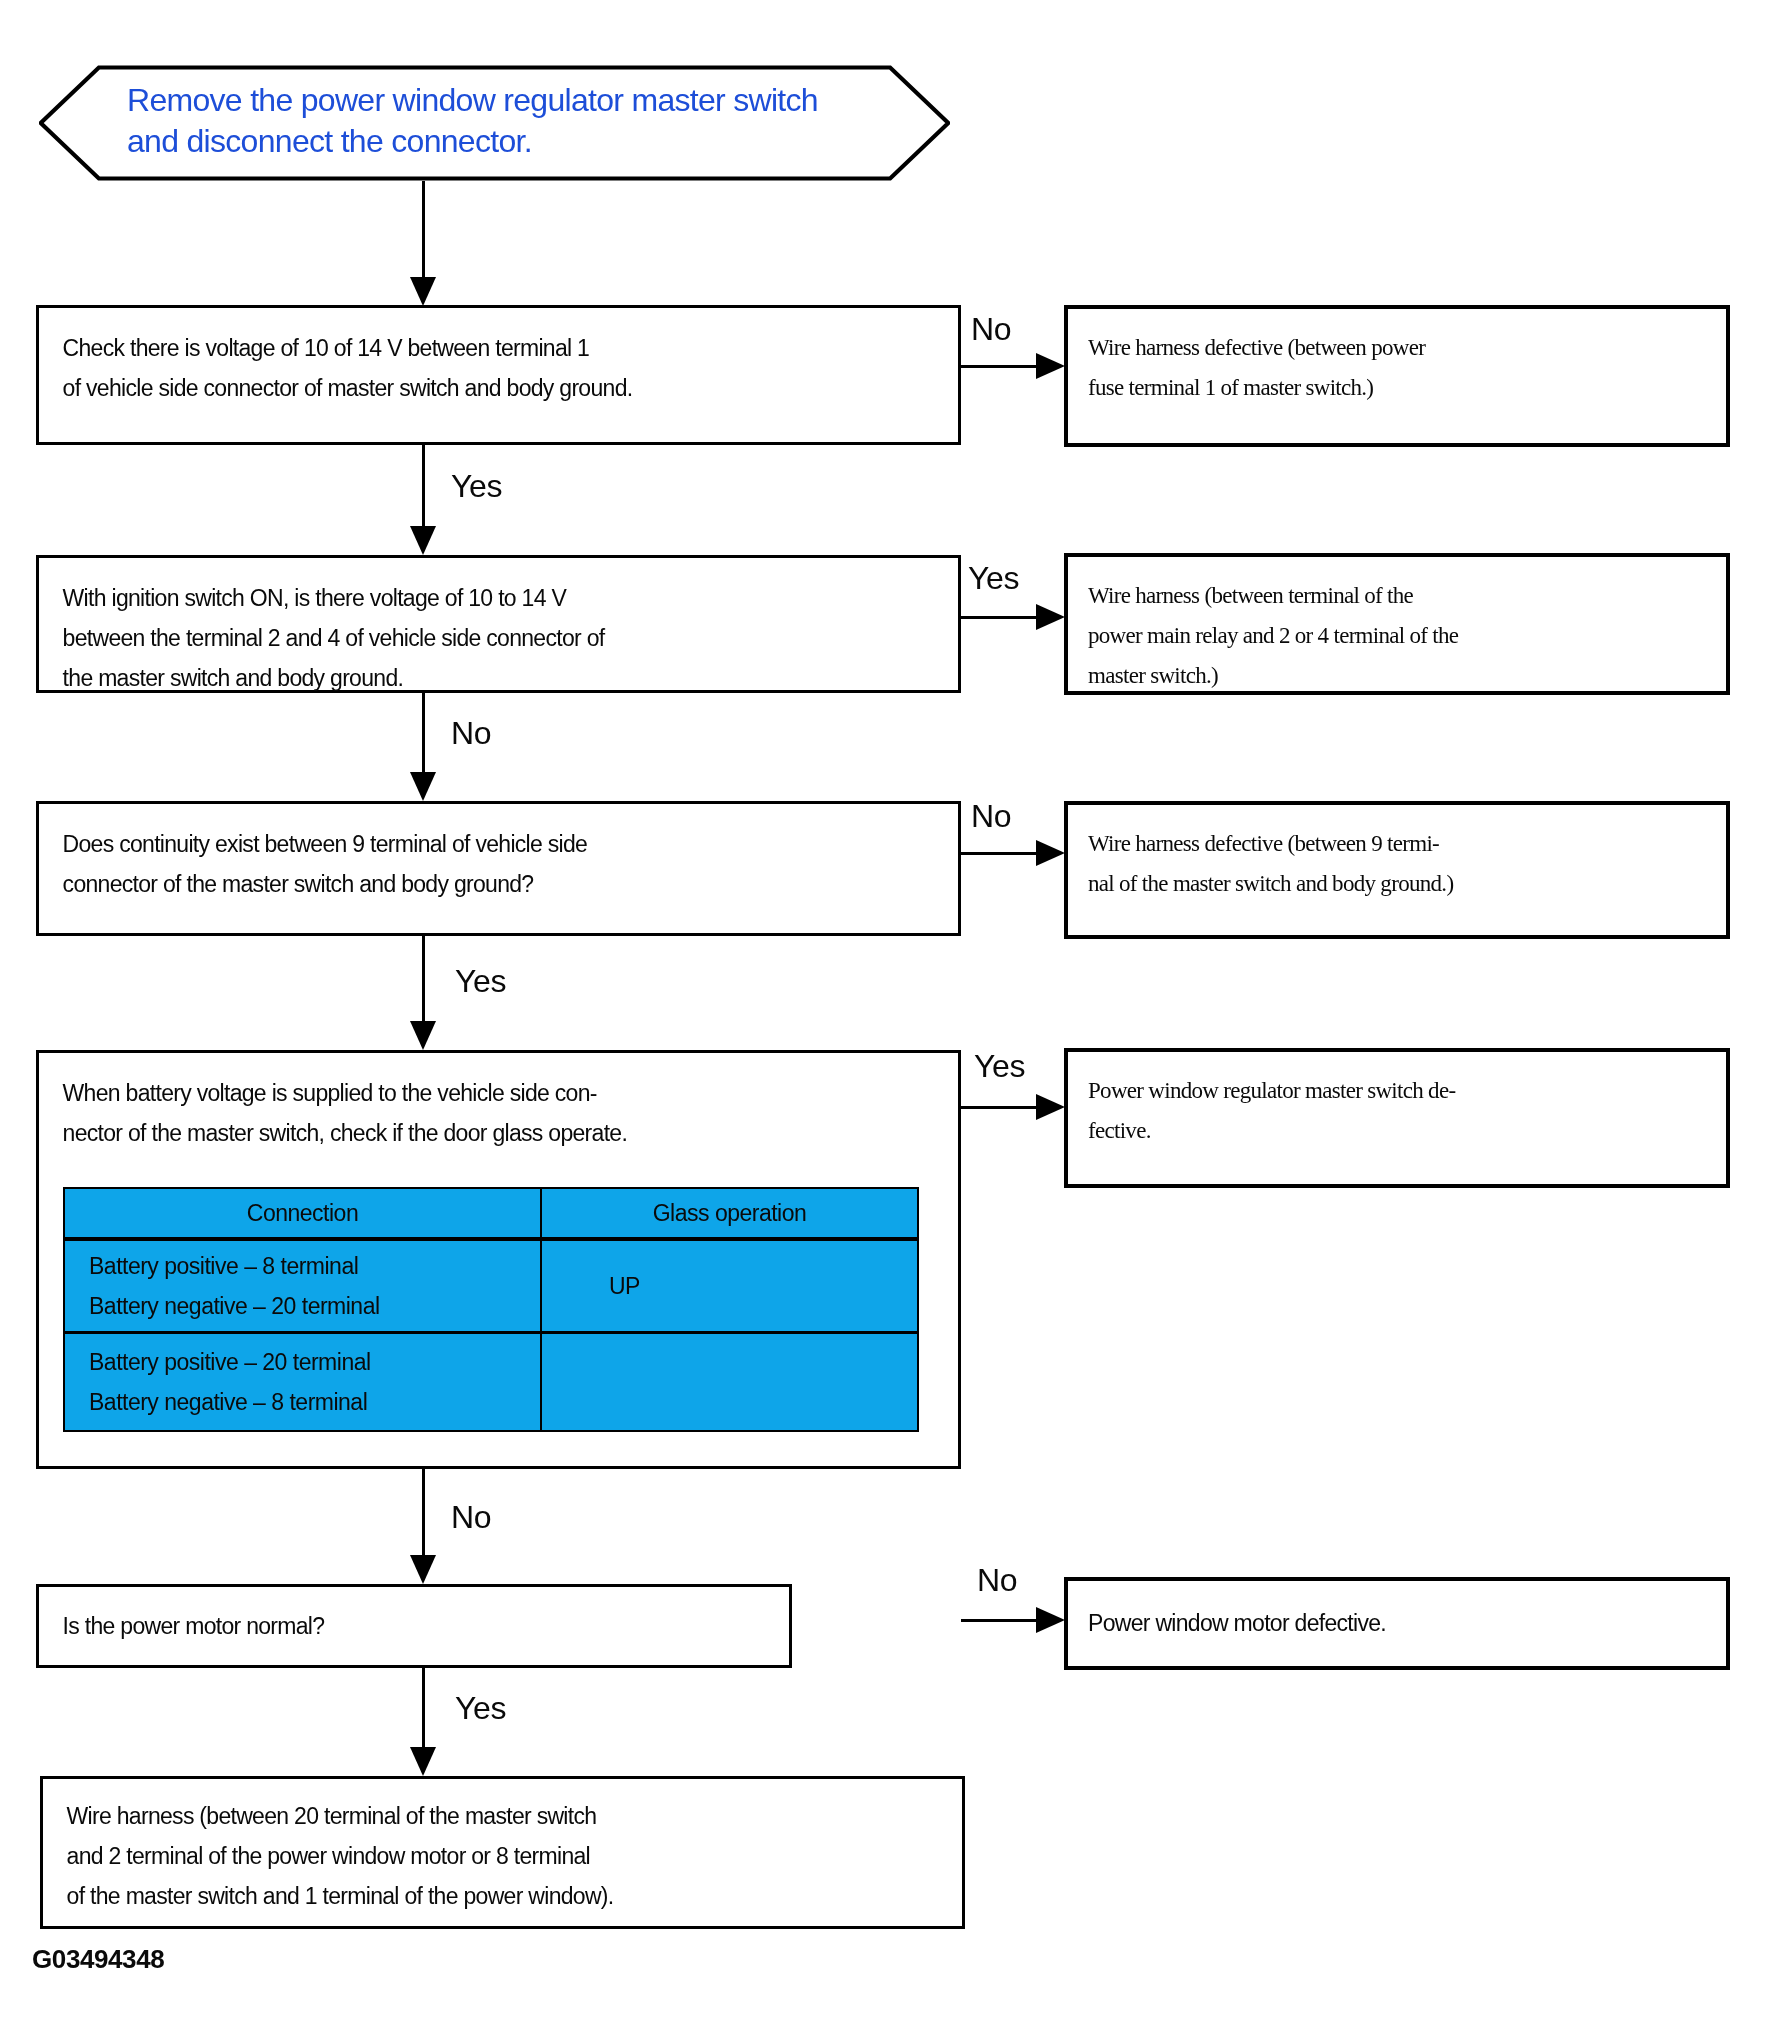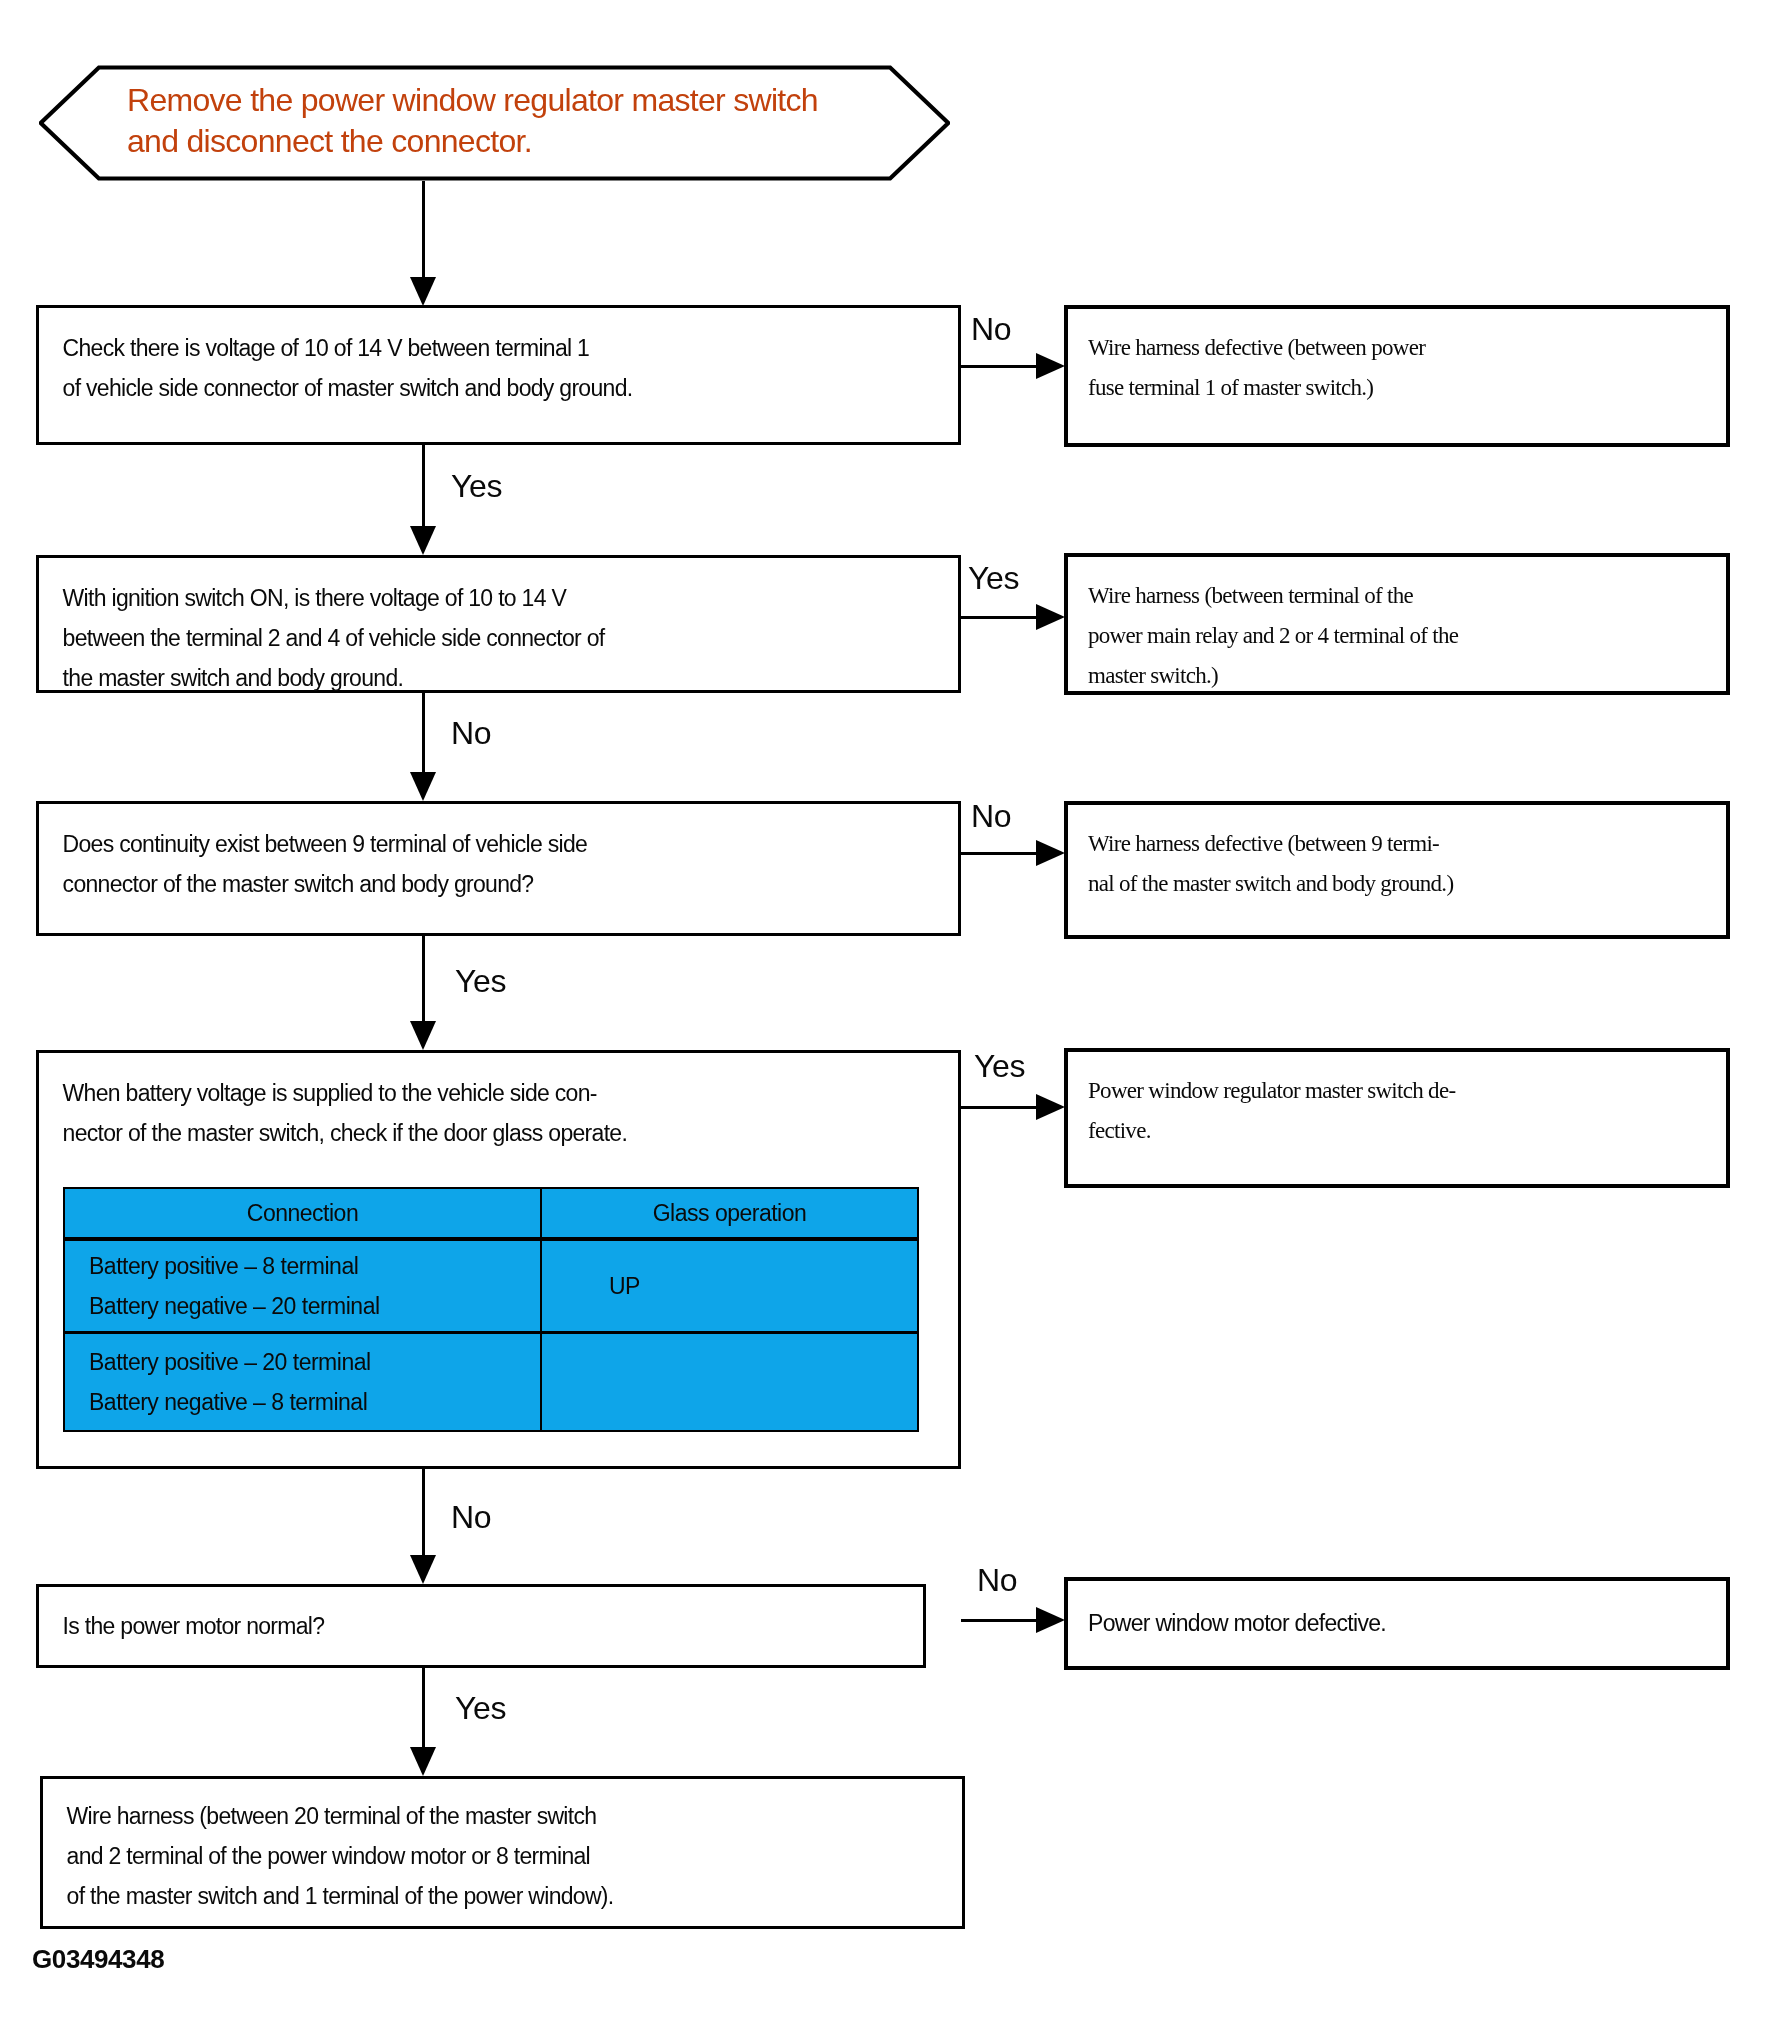--- a/index.html
+++ b/index.html
@@ -13,21 +13,21 @@
   .rbox{border-width:4.2px;}
   .box-text{
     white-space:pre;font-size:23px;line-height:40px;letter-spacing:-0.7px;color:#0a0a0a;
   }
   .pad{padding:20px 23.6px;}
   .rpad{padding:18.6px 20px;font-family:Liberation Serif, serif;}
   .hex-wrap{position:absolute;left:39px;top:65px;width:911px;height:116px;}
   .hex-svg{position:absolute;left:0;top:0;width:100%;height:100%;}
   .hex-text{
     position:absolute;left:88px;top:15px;white-space:pre;
-    font-size:32px;line-height:41px;letter-spacing:-0.7px;color:#c2410c;
+    font-size:32px;line-height:41px;letter-spacing:-0.7px;color:#1d4ed8;
   }
   .vline{position:absolute;width:3.4px;background:#000;}
   .hline{position:absolute;height:3.4px;background:#000;}
   .ah-down{
     position:absolute;width:0;height:0;
     border-left:13.5px solid transparent;border-right:13.5px solid transparent;
     border-top:29px solid #000;
   }
   .ah-right{
     position:absolute;width:0;height:0;
@@ -152,21 +152,21 @@
   <div class="ah-right" style="left:1036px;top:1094px;"></div>
   <div class="box rbox rpad" style="left:1064px;top:1048px;width:666px;height:140px;">
     <div class="box-text">Power window regulator master switch de-
 fective.</div>
   </div>
 
   <div class="edge-label" style="left:451px;top:1497px;">No</div>
   <div class="vline" style="left:422px;top:1469px;height:89px;"></div>
   <div class="ah-down" style="left:410px;top:1555px;"></div>
 
-  <div class="box" style="left:36px;top:1584px;width:890px;height:84px;">
+  <div class="box" style="left:36px;top:1584px;width:756px;height:84px;">
     <div class="box-text" style="padding:18.6px 0 0 23.6px;">Is the power motor normal?</div>
   </div>
 
   <div class="edge-label" style="left:977px;top:1560px;">No</div>
   <div class="hline" style="left:961px;top:1619px;width:76px;"></div>
   <div class="ah-right" style="left:1036px;top:1607px;"></div>
   <div class="box rbox" style="left:1064px;top:1577px;width:666px;height:93px;">
     <div class="box-text" style="padding:22px 0 0 20px;">Power window motor defective.</div>
   </div>
 

